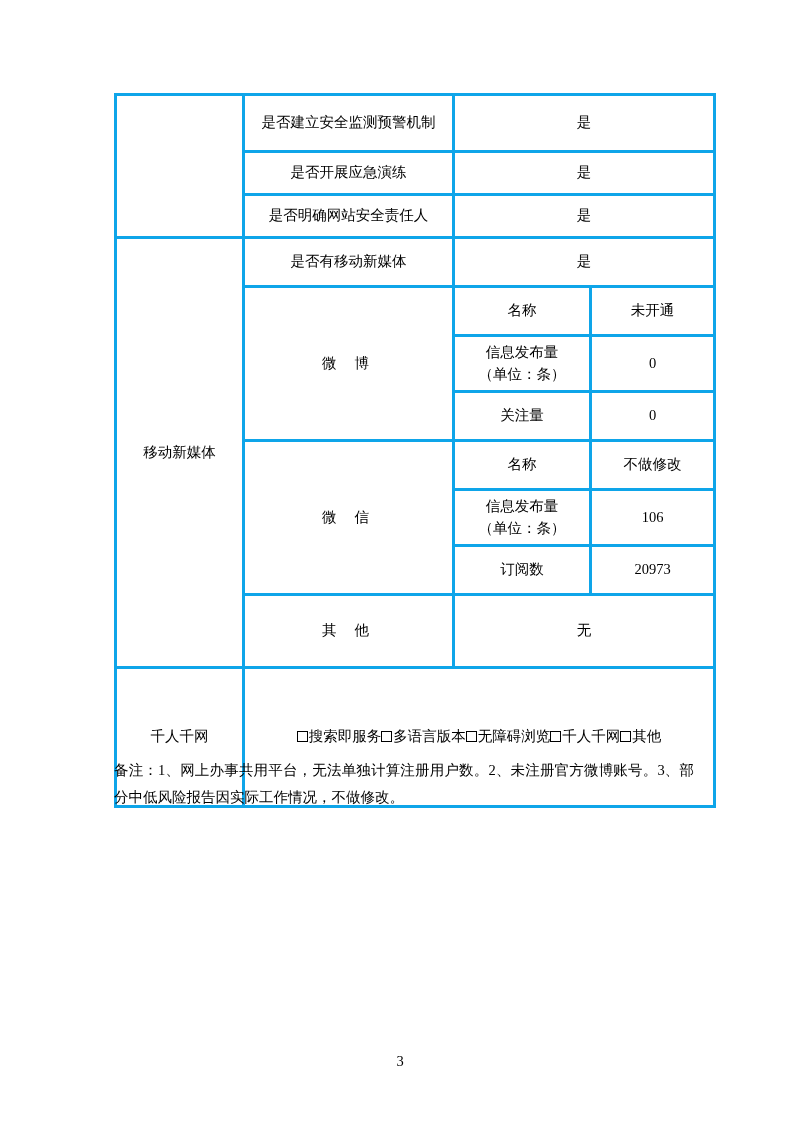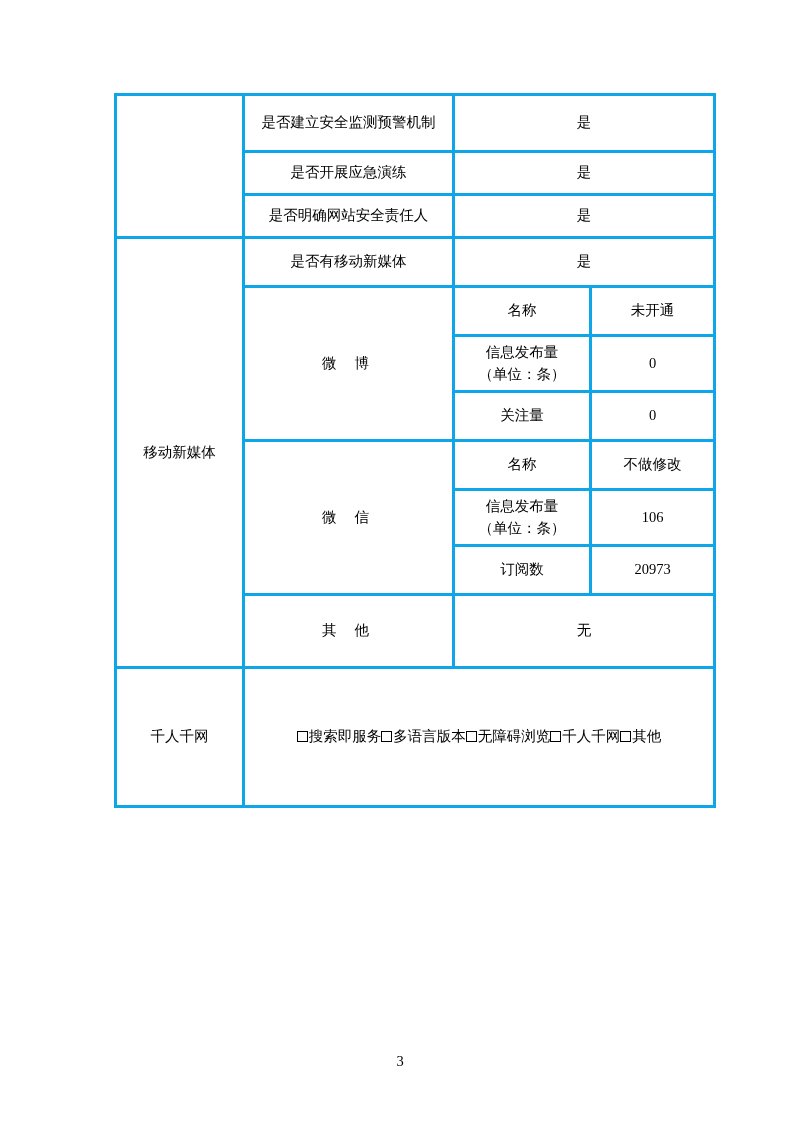--- a/index.html
+++ b/index.html
@@ -168,16 +168,17 @@
 
       <tr class="row-innov">
         <td class="c1">千人千网</td>
         <td colspan="3">
           <div class="checkline" id="innovation-options"><span class="cb-item"><span class="cbox"></span><span>搜索即服务</span></span><span class="cb-item"><span class="cbox"></span><span>多语言版本</span></span><span class="cb-item"><span class="cbox"></span><span>无障碍浏览</span></span><span class="cb-item"><span class="cbox"></span><span>千人千网</span></span><span class="cb-item"><span class="cbox"></span><span>其他</span></span></div>
         </td>
       </tr>
     </tbody>
   </table>
 
+  <div class="remark">备注：1、网上办事共用平台，无法单独计算注册用户数。2、未注册官方微博账号。3、部分中低风险报告因实际工作情况，不做修改。</div>
 
   <div class="page-number">3</div>
 
 </div>
 
 </body></html>

